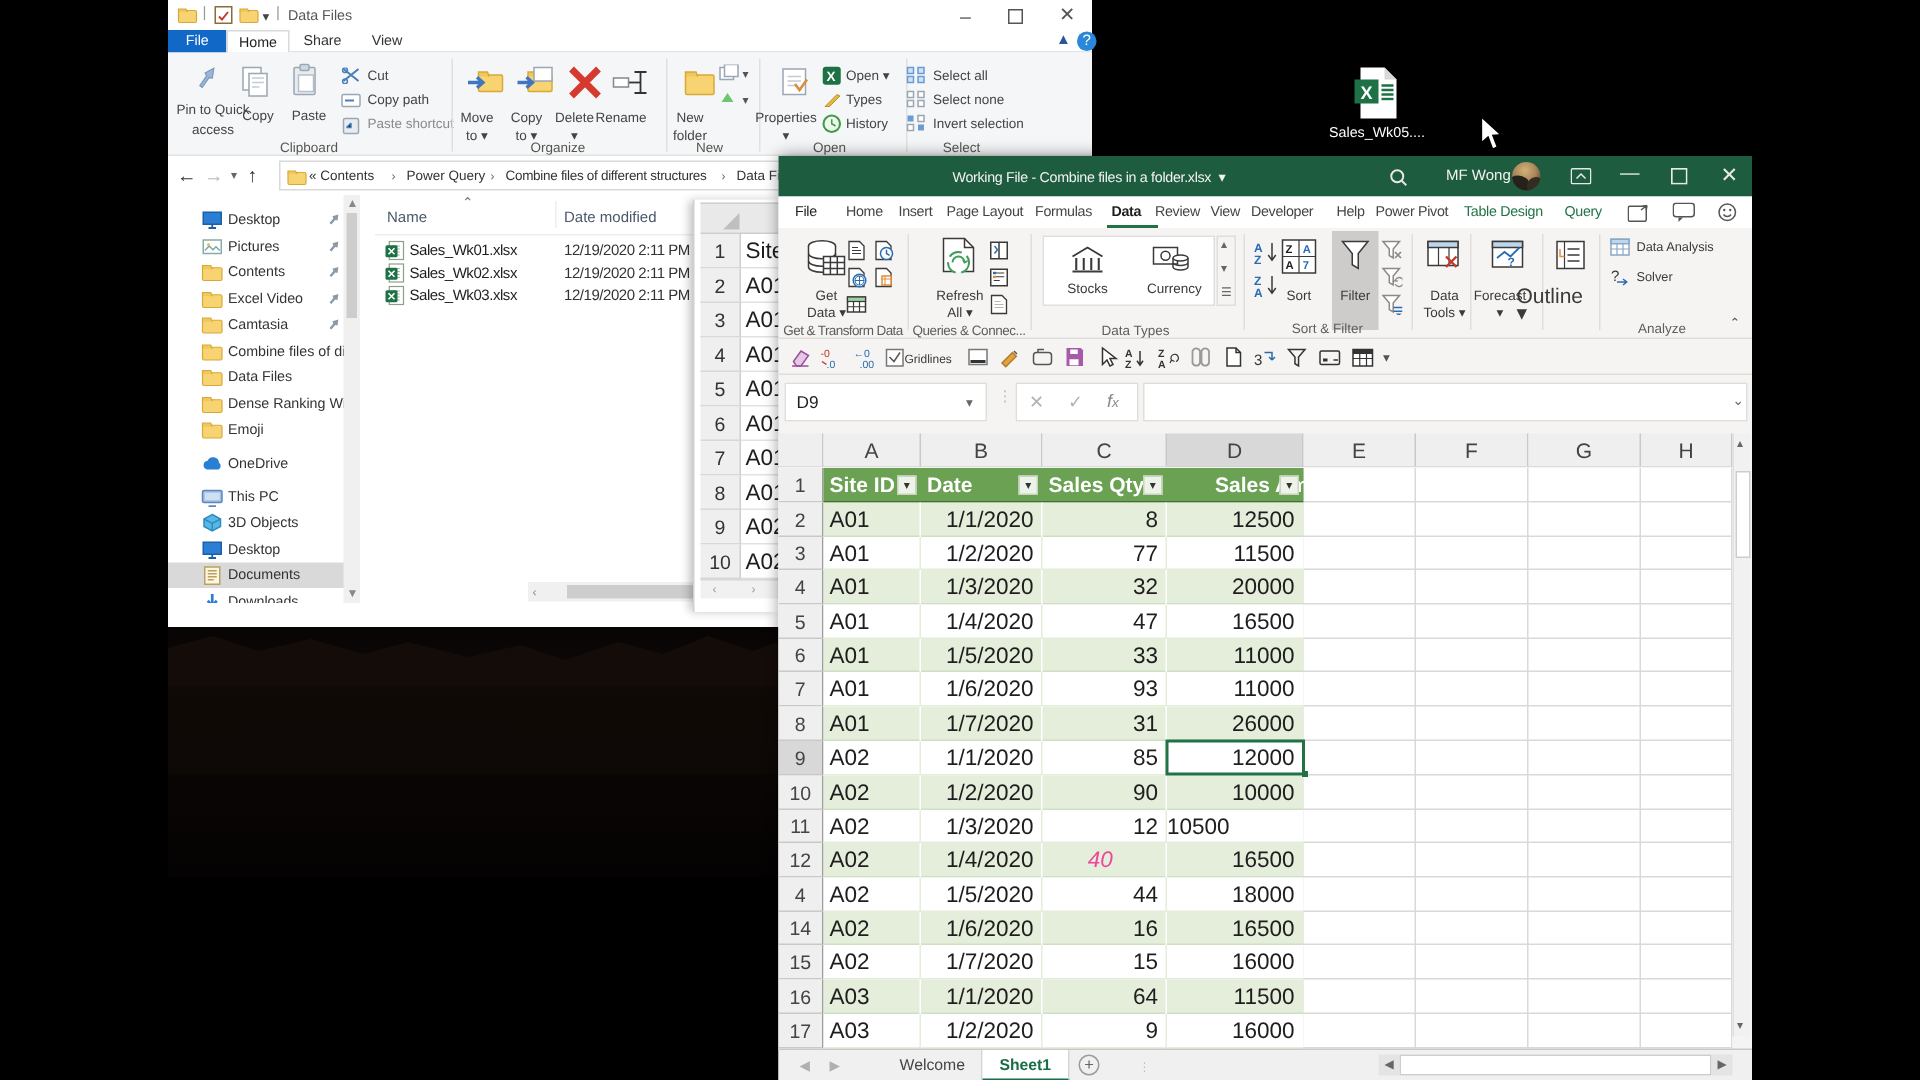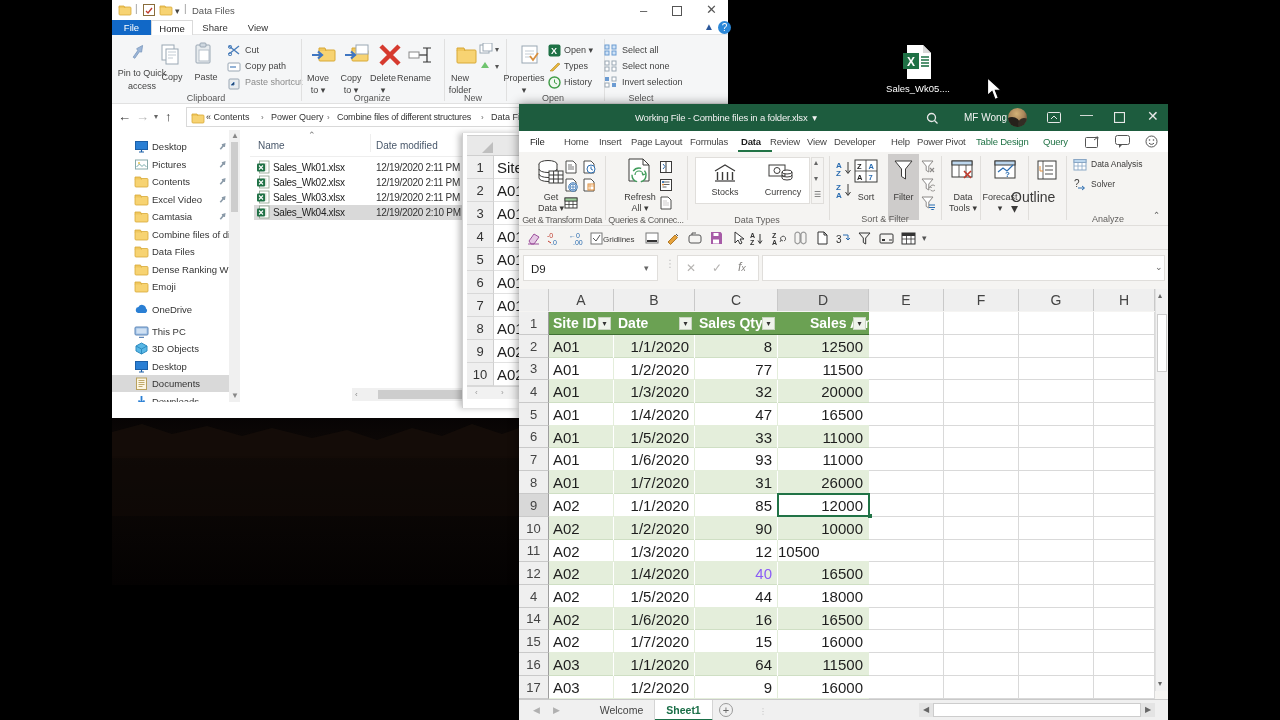--- a/index.html
+++ b/index.html
@@ -341,30 +341,20 @@
       </div>
       <div class="ab" style="left:14px;top:60px;width:346px;height:15px;">
         <div class="ab" style="left:2px;top:0px;"><svg width="14" height="14">
             <rect x="3.5" y="1" width="9.5" height="12" fill="#fff" stroke="#8aa08a" stroke-width="0.8"></rect>
             <path d="M5.5 4 h5 M5.5 6 h5 M5.5 8 h5 M5.5 10 h5" stroke="#9bb89b" stroke-width="0.8"></path>
             <rect x="1" y="3.5" width="8" height="8" rx="1" fill="#1e7145"></rect>
             <path d="M3 5.5 l4 4 M7 5.5 l-4 4" stroke="#fff" stroke-width="1.1"></path>
           </svg></div>
         <span class="tx" style="left:19px;top:2px;font-size:10px;letter-spacing:-0.3px;color:#1e1e1e;">Sales_Wk03.xlsx</span>
         <span class="tx" style="left:122px;top:2px;font-size:10px;letter-spacing:-0.3px;color:#333;">12/19/2020 2:11 PM</span>
-      </div>
-      <div class="ab" style="left:14px;top:75px;width:346px;height:15px;background:#d9d9d9;">
-        <div class="ab" style="left:2px;top:0px;"><svg width="14" height="14">
-            <rect x="3.5" y="1" width="9.5" height="12" fill="#fff" stroke="#8aa08a" stroke-width="0.8"></rect>
-            <path d="M5.5 4 h5 M5.5 6 h5 M5.5 8 h5 M5.5 10 h5" stroke="#9bb89b" stroke-width="0.8"></path>
-            <rect x="1" y="3.5" width="8" height="8" rx="1" fill="#1e7145"></rect>
-            <path d="M3 5.5 l4 4 M7 5.5 l-4 4" stroke="#fff" stroke-width="1.1"></path>
-          </svg></div>
-        <span class="tx" style="left:19px;top:2px;font-size:10px;letter-spacing:-0.3px;color:#1e1e1e;">Sales_Wk04.xlsx</span>
-        <span class="tx" style="left:122px;top:2px;font-size:10px;letter-spacing:-0.3px;color:#333;">12/19/2020 2:10 PM</span>
       </div>
       <div class="ab" style="left:112px;top:258px;width:248px;height:13px;background:#f0f0f0;">
 <span class="tx" style="left:3px;top:2px;font-size:8px;color:#888">‹</span>
 <div class="ab" style="left:26px;top:2px;width:86px;height:9px;background:#cdcdcd;"></div>
 <span class="tx" style="left:238px;top:2px;font-size:8px;color:#888">›</span>
 </div>
     </div>
   </div>
 <div class="ab" style="left:462px;top:133px;width:57px;height:275px;background:#fff;border-left:1px solid #d0d0d0;box-shadow:-3px 0 6px rgba(0,0,0,0.25);">
     <div class="ab" style="left:4px;top:2px;width:53px;height:21px;background:#e9e9e9;border:1px solid #cfcfcf;border-left:none;">
@@ -825,21 +815,21 @@
       <div class="ab" style="left:176px;top:231px;width:77px;text-align:right;font-size:15px;color:#1e1e1e;">12</div>
       <div class="ab" style="left:259px;top:231px;width:85px;text-align:left;font-size:15px;color:#1e1e1e;">10500</div>
       <div class="ab" style="left:94px;top:228px;width:1px;height:22px;background:#e4eedb;"></div>
       <div class="ab" style="left:175px;top:228px;width:1px;height:22px;background:#e4eedb;"></div>
       <div class="ab" style="left:258px;top:228px;width:1px;height:22px;background:#e4eedb;"></div>
       <div class="ab" style="left:350px;top:249px;width:286px;height:1px;background:#d9d9d9;"></div>
       <div class="ab" style="left:0;top:250px;width:30px;height:23px;background:#efefef;border-right:1px solid #9d9d9d;border-bottom:1px solid #c9c9c9;text-align:center;font-size:13px;line-height:23px;color:#444;">12</div>
       <div class="ab" style="left:30px;top:250px;width:320px;height:23px;background:#e4eedb;border-bottom:1px solid #cfdfc4;"></div>
       <span class="tx" style="left:34px;top:253px;font-size:15px;color:#1e1e1e;">A02</span>
       <div class="ab" style="left:95px;top:253px;width:75px;text-align:right;font-size:15px;color:#1e1e1e;">1/4/2020</div>
-      <div class="ab" style="left:176px;top:253px;width:77px;text-align:right;font-size:15px;color:#8b5cf6;">40</div>
+      <div class="ab" style="left:176px;top:253px;width:77px;text-align:center;font-size:15px;color:#ec4899;font-style:italic;">40</div>
       <div class="ab" style="left:259px;top:253px;width:85px;text-align:right;font-size:15px;color:#1e1e1e;">16500</div>
       <div class="ab" style="left:94px;top:250px;width:1px;height:23px;background:#fff;"></div>
       <div class="ab" style="left:175px;top:250px;width:1px;height:23px;background:#fff;"></div>
       <div class="ab" style="left:258px;top:250px;width:1px;height:23px;background:#fff;"></div>
       <div class="ab" style="left:350px;top:272px;width:286px;height:1px;background:#d9d9d9;"></div>
       <div class="ab" style="left:0;top:273px;width:30px;height:23px;background:#efefef;border-right:1px solid #9d9d9d;border-bottom:1px solid #c9c9c9;text-align:center;font-size:13px;line-height:23px;color:#444;">4</div>
       <div class="ab" style="left:30px;top:273px;width:320px;height:23px;background:#fff;border-bottom:1px solid #e4eedb;"></div>
       <span class="tx" style="left:34px;top:276px;font-size:15px;color:#1e1e1e;">A02</span>
       <div class="ab" style="left:95px;top:276px;width:75px;text-align:right;font-size:15px;color:#1e1e1e;">1/5/2020</div>
       <div class="ab" style="left:176px;top:276px;width:77px;text-align:right;font-size:15px;color:#1e1e1e;">44</div>

